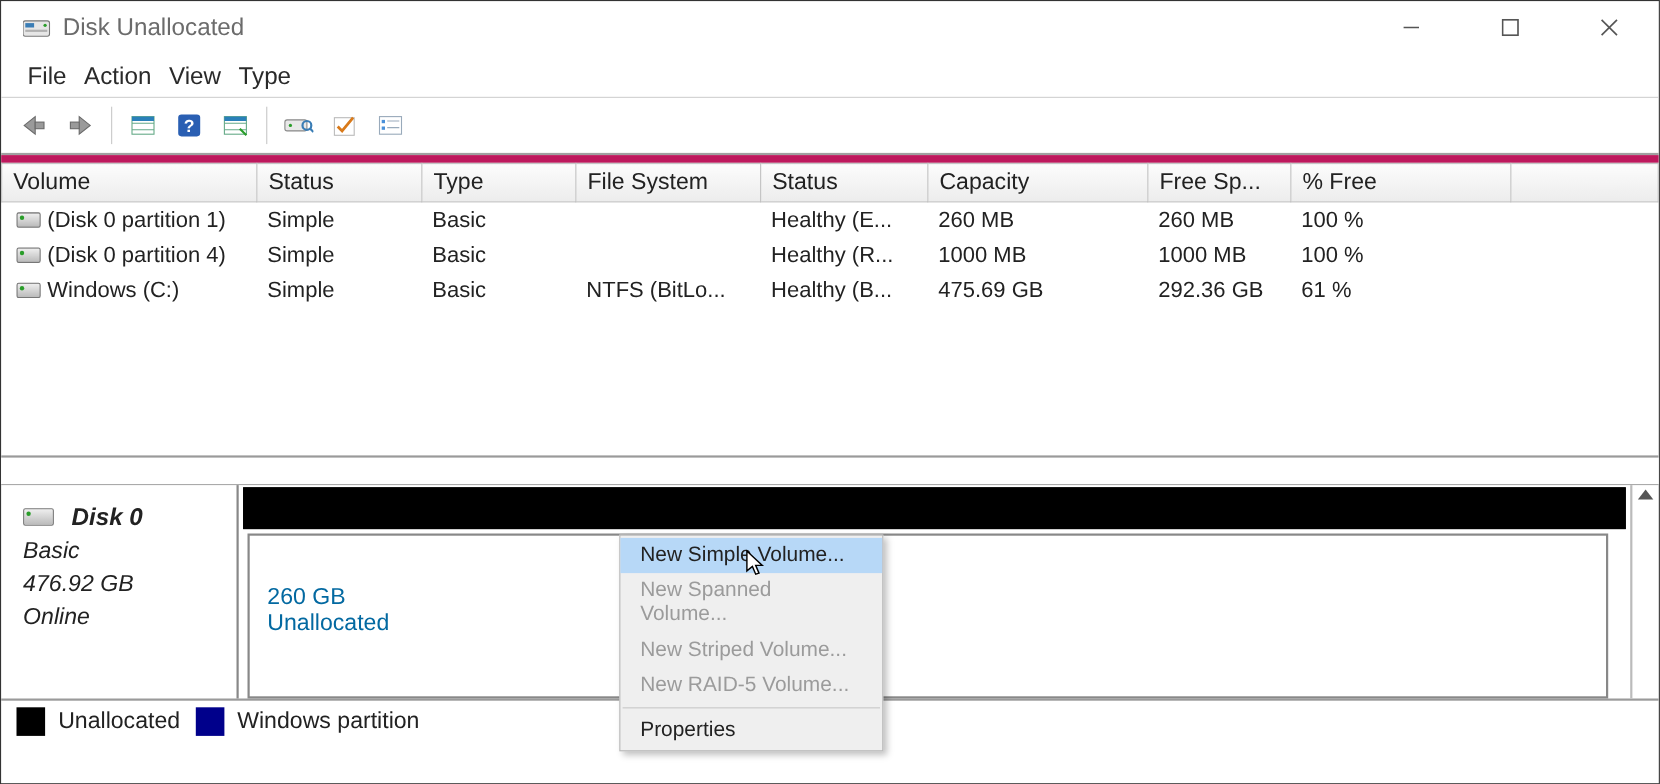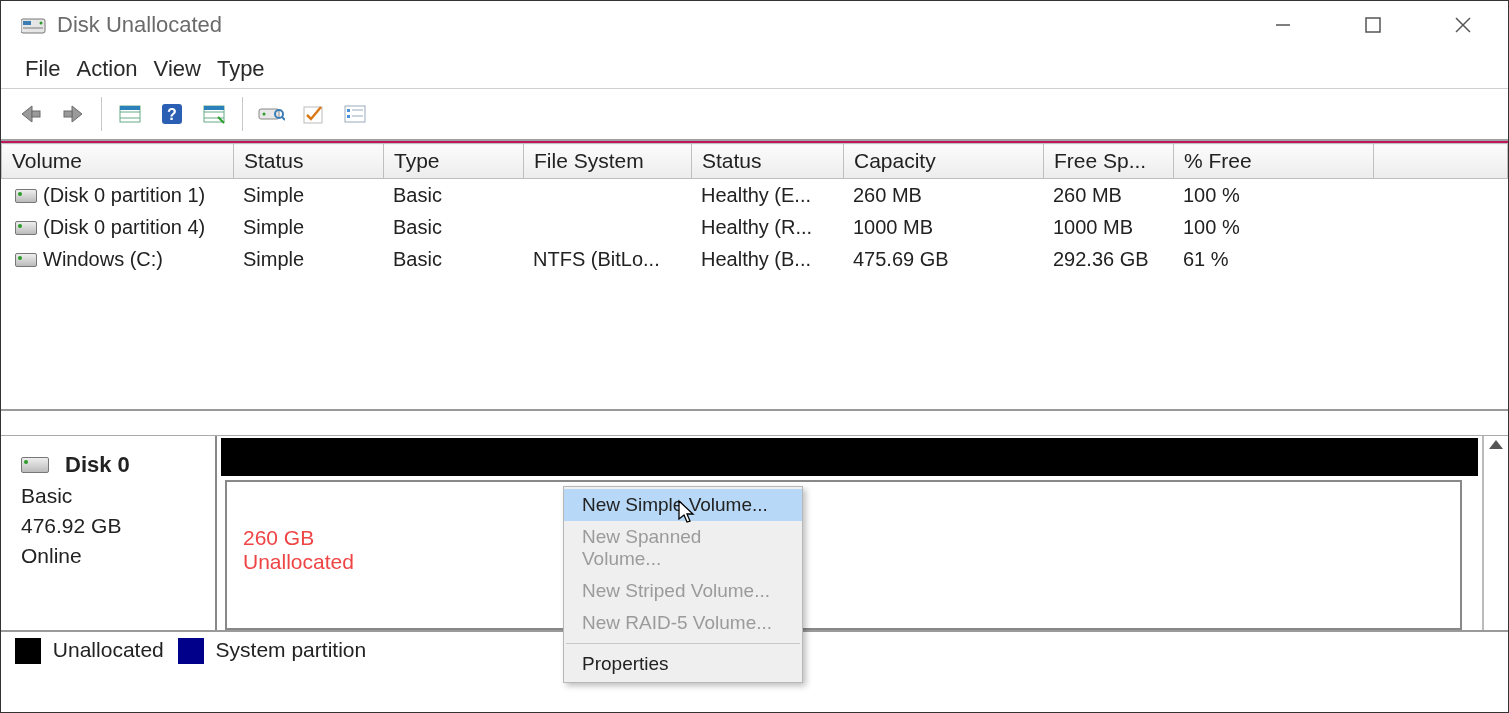--- a/index.html
+++ b/index.html
@@ -15,40 +15,40 @@
   
   .menubar { height: 40px; display: flex; align-items: center; gap: 16px; padding-left: 24px; font-size: 22px; color:#2a2a2a; border-bottom: 1px solid #d0d0d0; }
   .menubar span { padding: 2px 0; }
 
   
   .toolbar { height: 52px; display: flex; align-items: center; padding-left: 12px; gap: 6px; border-bottom: 2px solid #a0a0a0; }
   .tbicon { width: 36px; height: 36px; display:flex; align-items:center; justify-content:center; }
   .tbsep { width: 1px; height: 34px; background: #c8c8c8; margin: 0 4px; }
 
   
-  .gridwrap { border-top: 2px solid #be185d; }
+  .gridwrap { border-top: 7px solid #be185d; }
   table.grid { width:100%; border-collapse: collapse; table-layout: fixed; }
   table.grid th { text-align:left; font-weight: 400; font-size: 21px; padding: 5px 10px; background: linear-gradient(#fcfcfc,#ececec); border: 1px solid #bfbfbf; height:34px; white-space:nowrap; overflow:hidden; text-overflow:ellipsis;}
   table.grid td { padding: 3px 10px; font-size: 20px; white-space:nowrap; overflow:hidden; text-overflow:ellipsis; height:32px; }
   table.grid td:first-child { padding-left: 14px; }
   .drvicon { display:inline-block; width:22px; height:14px; vertical-align:middle; margin-right:6px; position:relative; }
   .drvicon::before{ content:""; position:absolute; inset:0; background:linear-gradient(#eee,#bbb); border:1px solid #777; border-radius:2px;}
   .drvicon::after{ content:""; position:absolute; top:3px; left:3px; width:4px; height:4px; background:#2a9d2a; border-radius:50%;}
 
   .gridbody { height: 230px; overflow:hidden; }
   .gridspacer { height: 26px; border-top: 2px solid #9a9a9a; background:#fff; }
 
   
   .diskpanel { display:flex; border-top:1px solid #aaa; }
-  .diskpanel .sidecol { width: 216px; padding: 16px 12px 10px 20px; border-right: 2px solid #888;}
+  .diskpanel .sidecol { width: 216px; padding: 16px 12px 10px 20px; border-right: 2px solid #888; font-style: italic;}
   .diskpanel .sidecol .diskname { font-weight:700; font-size:22px; display:flex; align-items:center; gap:10px; }
   .diskpanel .sidecol .line { font-size:21px; margin-top:6px; color:#222;}
   .diskpanel .mapcol { flex:1; padding: 0 0 0 0; position:relative; }
   .mapcol .blackbar { height: 38px; background:#000; border:2px solid #000; margin: 2px 4px 0 4px;}
-  .mapcol .partbox { margin: 4px 20px 0 8px; height: 150px; border:2px solid #888; padding: 44px 16px 0 16px; font-size:21px; color:#ef4444; }
+  .mapcol .partbox { margin: 4px 20px 0 8px; height: 150px; border:2px solid #888; padding: 44px 16px 0 16px; font-size:21px; color:#0369a1; }
   .scrollgutter { width: 26px; border-left: 2px solid #bbb; display:flex; justify-content:center; padding-top:4px;}
   .scrollgutter .arrow{ width:0;height:0;border-left:7px solid transparent;border-right:7px solid transparent;border-bottom:9px solid #555;}
 
   
   .legend { display:flex; align-items:center; gap: 14px; padding: 6px 14px; border-top: 2px solid #9a9a9a; font-size:21px; }
   .legend .swatch { width:26px; height:26px; display:inline-block; vertical-align:middle; margin-right:6px; }
 
   
   .contextmenu { position:absolute; top:485px; left:562px; width: 240px; background:#EFEFEF; border:1px solid #b8b8b8; box-shadow: 3px 3px 6px rgba(0,0,0,0.25); padding: 2px 0; z-index:50;}
   .contextmenu .item { padding: 5px 18px; font-size:19px; color:#222;}
@@ -271,21 +271,21 @@
   </div>
 </div>
 
 <div class="legend">
   <span>
     <span class="swatch" style="background:#000000;"></span>
     <span>Unallocated</span>
   </span>
   <span>
     <span class="swatch" style="background:#00008B;"></span>
-    <span>System partition</span>
+    <span>Windows partition</span>
   </span>
 </div>
 
 <div class="contextmenu">
   <div class="item sel">New Simple Volume...</div>
   <div class="item dis">New Spanned Volume...</div>
   <div class="item dis">New Striped Volume...</div>
   <div class="item dis">New RAID-5 Volume...</div>
   <div class="sep"></div>
   <div class="item">Properties</div>

